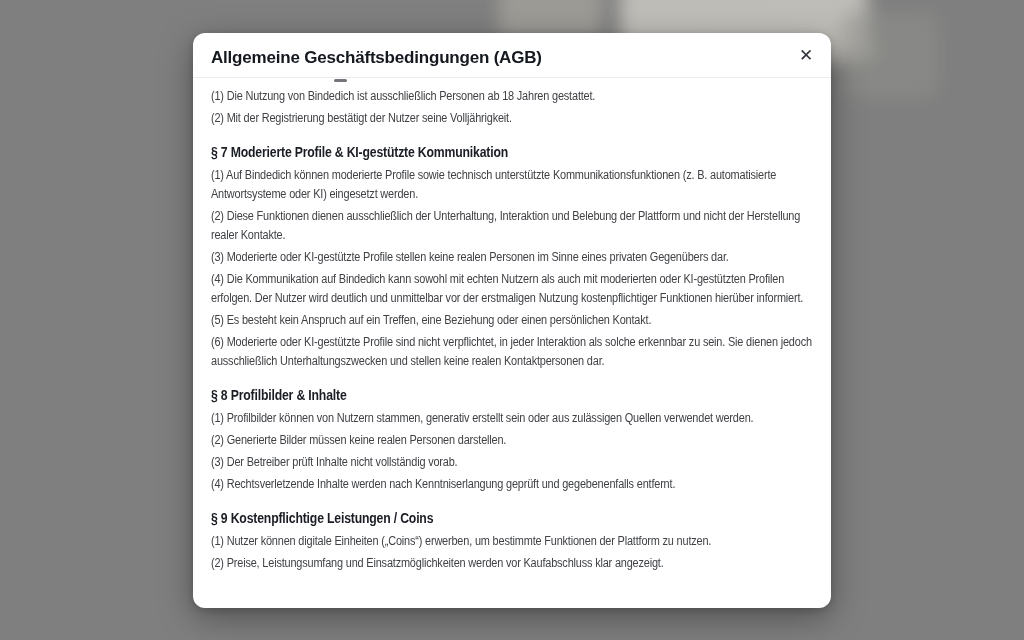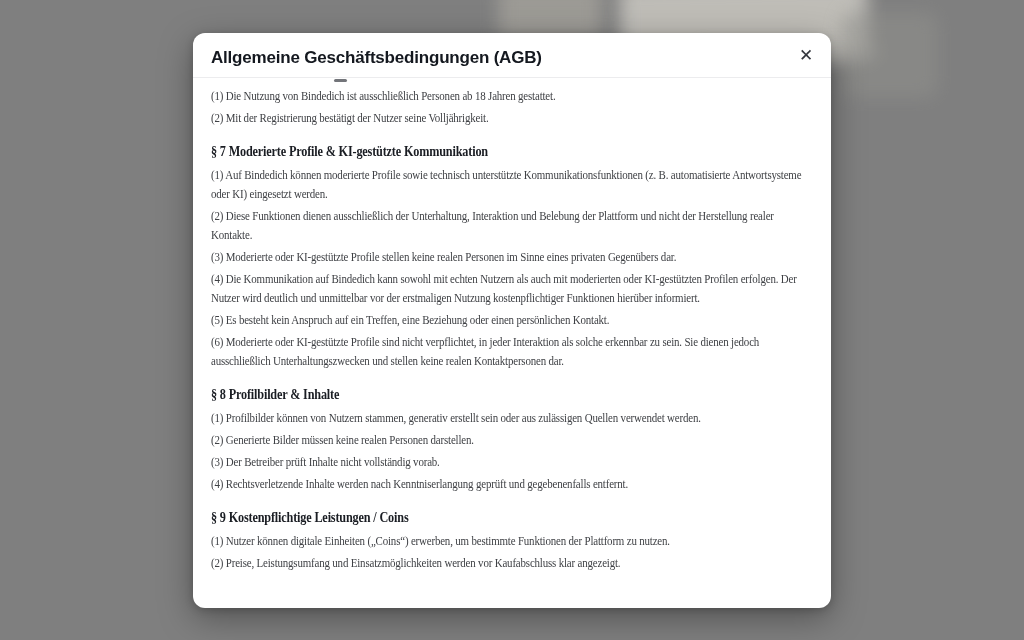--- a/index.html
+++ b/index.html
@@ -48,21 +48,20 @@
     width:30px;height:30px;
     background:none;border:none;cursor:pointer;
     font-family:inherit;font-size:17px;line-height:30px;
     color:#33363d;text-align:center;padding:0;
   }
   .modal-body{
     position:relative;
     flex:1 1 auto;
     overflow:hidden;
     padding:6px 0 10px 18px;
-    font-family:Liberation Serif, serif;
   }
   
   .remnant{
     position:absolute;left:141px;top:1px;width:13px;height:3px;
     background:#5a5d63;border-radius:2px;opacity:.85;
   }
   .doc{
     width:690px;
     transform:scaleX(.874);
     transform-origin:0 0;

